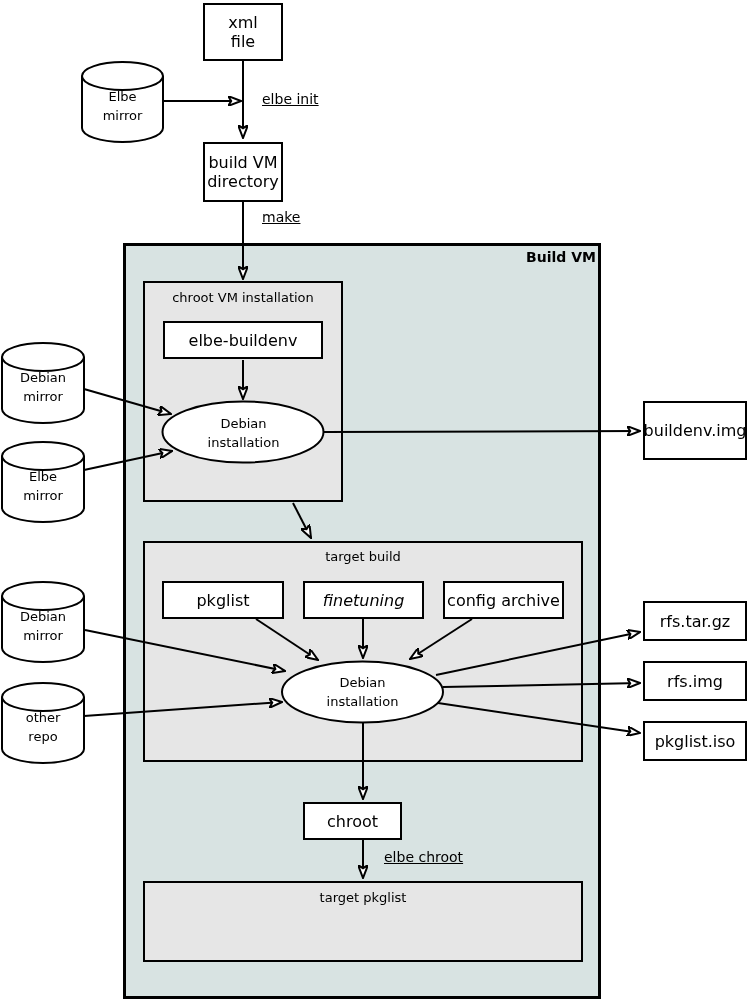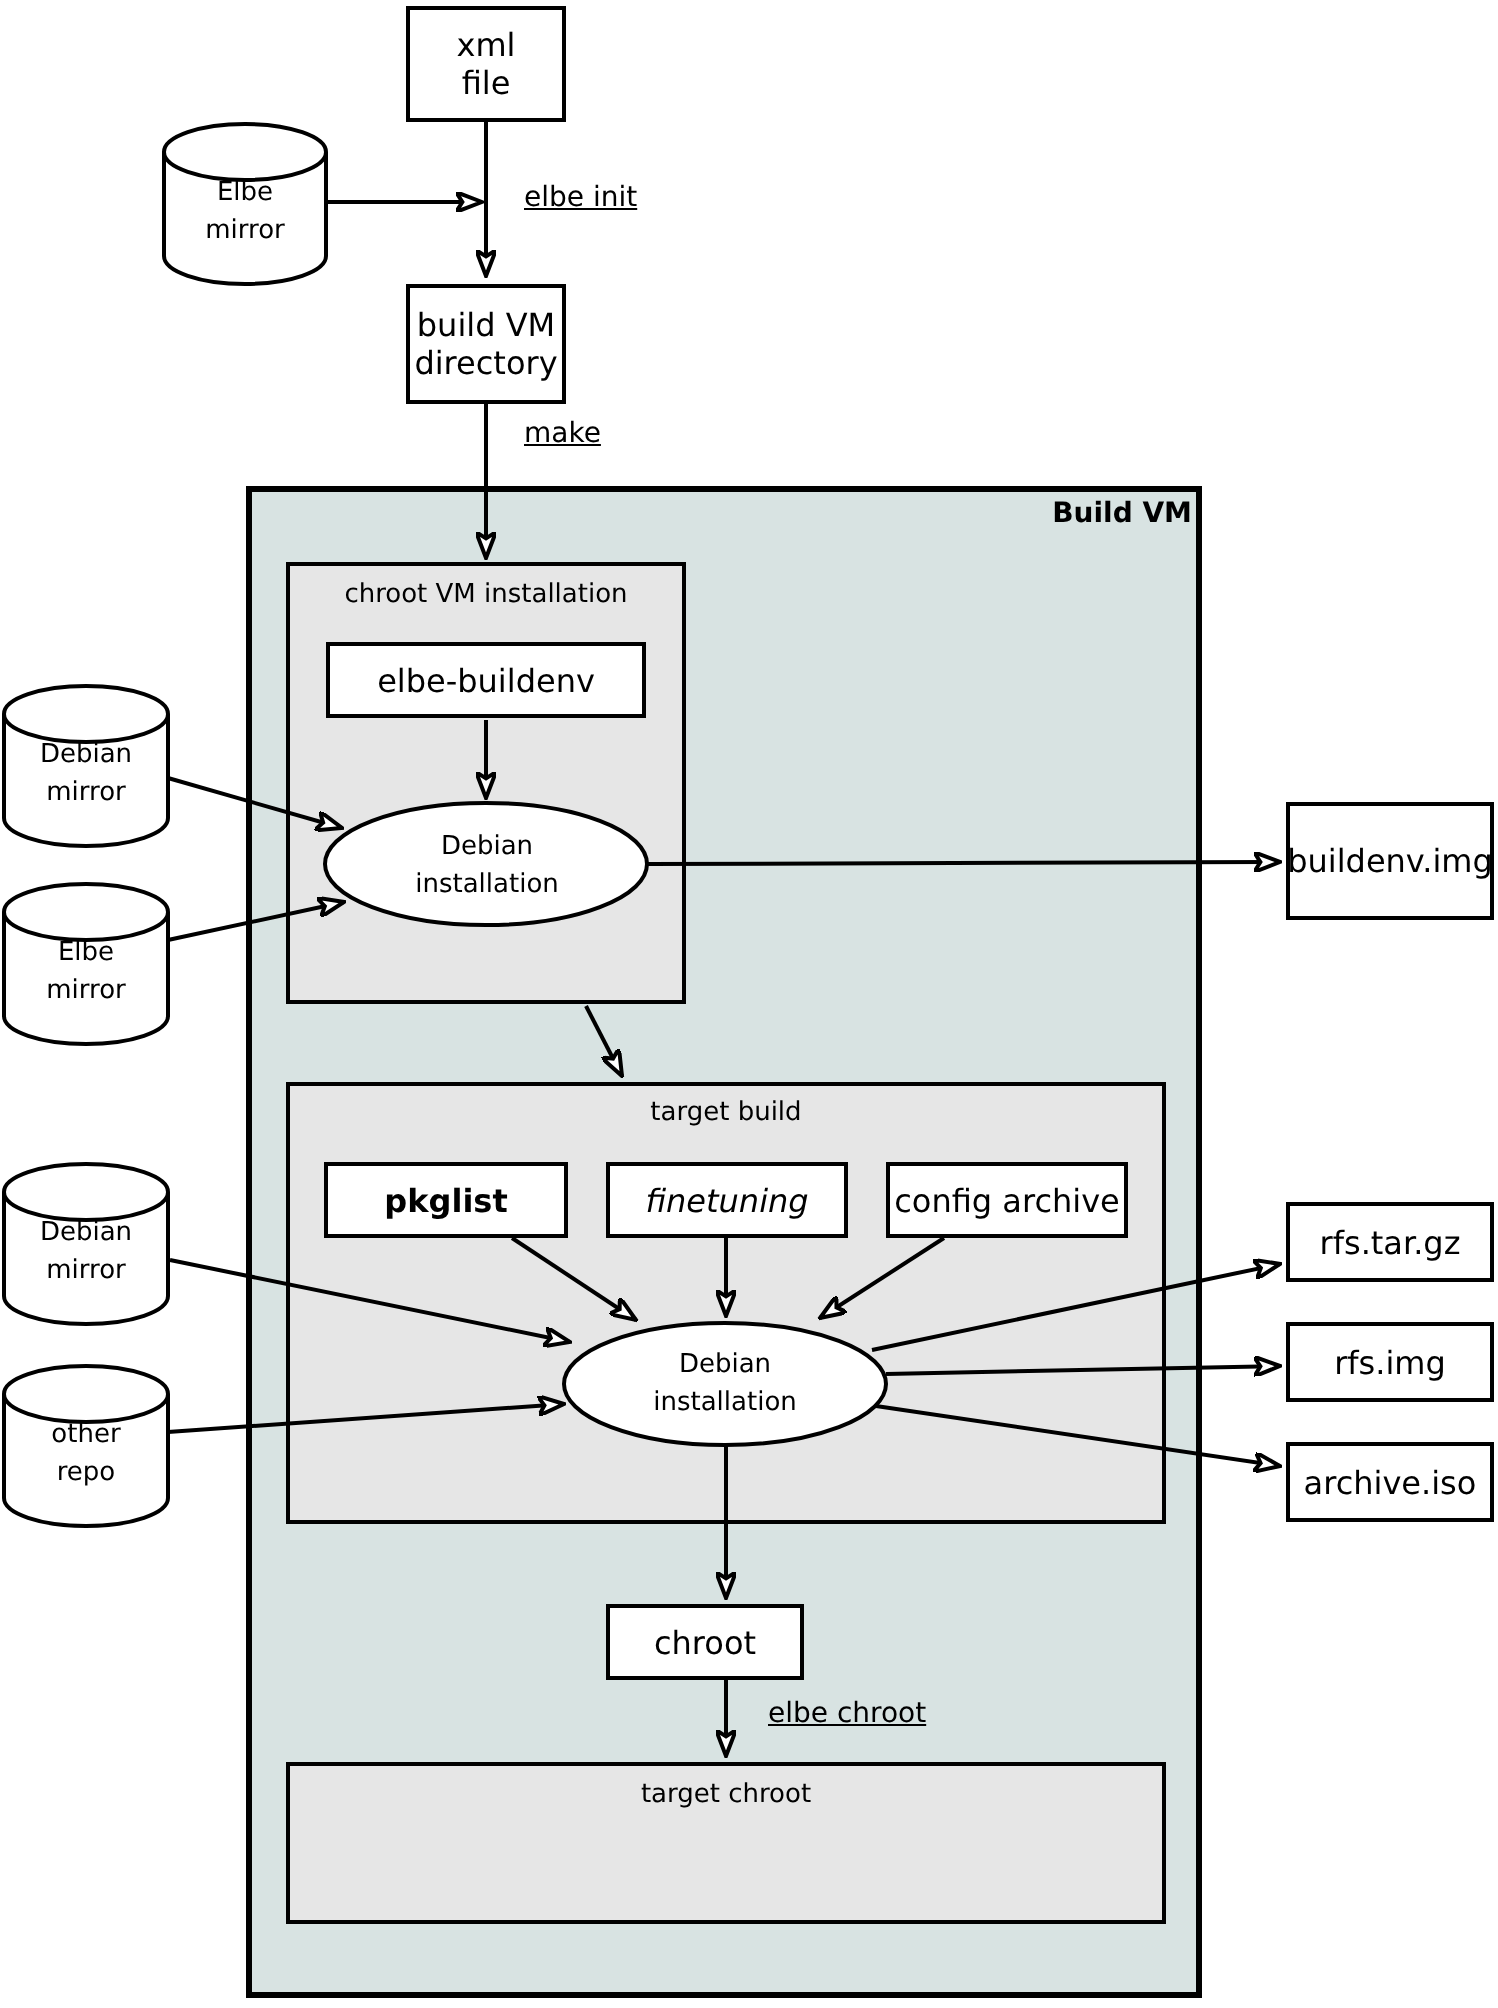--- a/index.html
+++ b/index.html
@@ -48,21 +48,21 @@
     justify-content: center;
     text-align: center;
     font-size: 16px;
     line-height: 19px;
     white-space: pre-line;
     z-index: 2;
   }
   #n-xml        { left: 203px; top: 3px;   width: 80px;  height: 58px; }
   #n-dir        { left: 203px; top: 142px; width: 80px;  height: 60px; }
   #n-ebuildenv  { left: 163px; top: 321px; width: 160px; height: 38px; }
-  #n-pkglist    { left: 162px; top: 581px; width: 122px; height: 38px; font-weight: bold; }
+  #n-pkglist    { left: 162px; top: 581px; width: 122px; height: 38px; }
   #n-finetuning { left: 303px; top: 581px; width: 121px; height: 38px; font-style: italic; }
   #n-configarch { left: 443px; top: 581px; width: 121px; height: 38px; }
   #n-buildenvimg{ left: 643px; top: 401px; width: 104px; height: 59px; }
   #n-rfstargz   { left: 643px; top: 601px; width: 104px; height: 40px; }
   #n-rfsimg     { left: 643px; top: 661px; width: 104px; height: 40px; }
   #n-installiso { left: 643px; top: 721px; width: 104px; height: 40px; }
   #n-chroot     { left: 303px; top: 802px; width: 99px; height: 38px; }
 
   svg.layer {
     position: absolute;
@@ -108,34 +108,34 @@
 <div class="stage">
 
   <div class="cluster" id="c-build-vm"></div>
   <div class="cluster" id="c-bvi"></div>
   <div class="cluster" id="c-tbuild"></div>
   <div class="cluster" id="c-tchroot"></div>
 
   <div class="clabel" id="l-build-vm">Build VM</div>
   <div class="clabel" id="l-bvi">chroot VM installation</div>
   <div class="clabel" id="l-tbuild">target build</div>
-  <div class="clabel" id="l-tchroot">target chroot</div>
+  <div class="clabel" id="l-tchroot">target pkglist</div>
 
   <div class="box" id="n-xml">xml
 file</div>
   <div class="box" id="n-dir">build VM
 directory</div>
   <div class="box" id="n-ebuildenv">elbe-buildenv</div>
   <div class="box" id="n-pkglist">pkglist</div>
   <div class="box" id="n-finetuning">finetuning</div>
   <div class="box" id="n-configarch">config archive</div>
   <div class="box" id="n-buildenvimg">buildenv.img</div>
   <div class="box" id="n-rfstargz">rfs.tar.gz</div>
   <div class="box" id="n-rfsimg">rfs.img</div>
-  <div class="box" id="n-installiso">archive.iso</div>
+  <div class="box" id="n-installiso">pkglist.iso</div>
   <div class="box" id="n-chroot">chroot</div>
 
   <svg class="layer" viewBox="0 0 749 1004">
     <defs>
       <marker id="arrow" viewBox="0 0 14 10" refX="13" refY="5" markerWidth="14" markerHeight="10" orient="auto" markerUnits="userSpaceOnUse">
         <path d="M0,0 L13,5 L0,10 L3.2,5 Z" fill="#000000" stroke="none"></path>
       </marker>
     </defs>
 
     <g>

